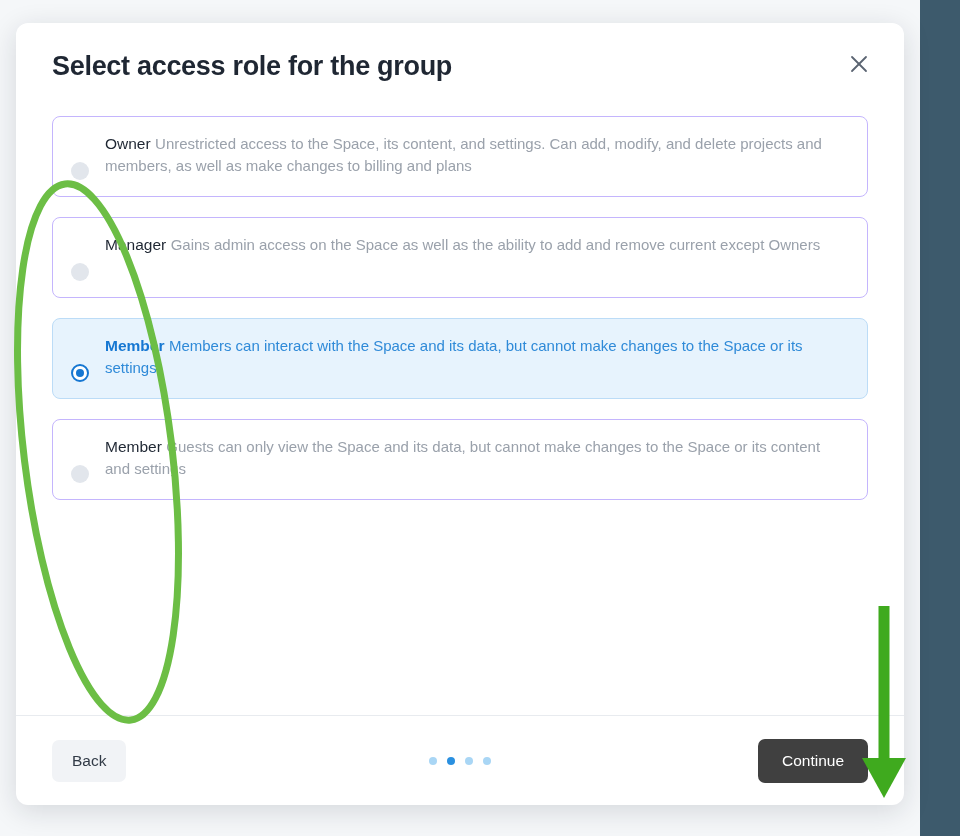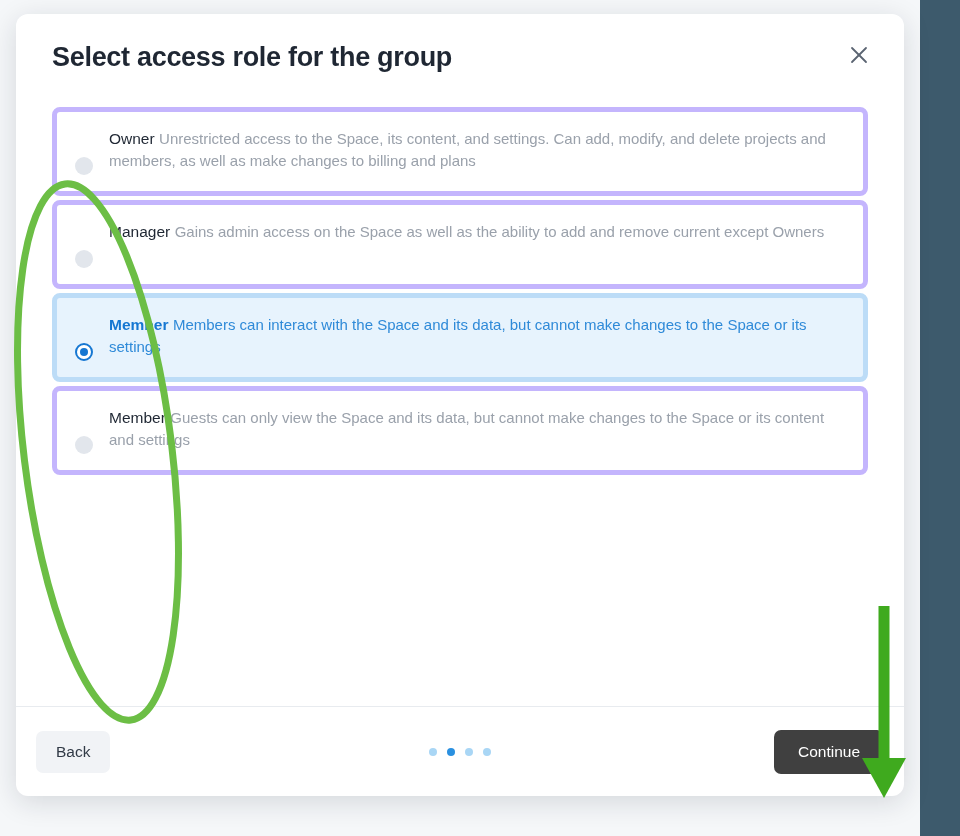--- a/index.html
+++ b/index.html
@@ -27,21 +27,21 @@
     position: absolute;
     top: 0;
     left: 0;
     width: 920px;
     height: 836px;
     background: #f5f7f9;
   }
   .modal {
     position: absolute;
     left: 16px;
-    top: 14px;
+    top: 23px;
     width: 888px;
     height: 782px;
     background: #ffffff;
     border-radius: 12px;
     box-shadow: 0 6px 28px rgba(20, 30, 45, 0.14);
     display: flex;
     flex-direction: column;
     overflow: hidden;
   }
   .modal-header {
@@ -76,26 +76,26 @@
     color: #5b6472;
   }
   .close-icon svg { display: block; }
 
   .roles {
     padding: 24px 36px 10px 36px;
     flex: 1;
     overflow: hidden;
   }
   .role-card {
-    border: 5px solid #c4b5fd;
+    border: 1px solid #c4b5fd;
     border-radius: 8px;
     padding: 16px 18px 16px 18px;
     display: flex;
     align-items: flex-start;
-    margin-bottom: 4px;
+    margin-bottom: 20px;
     background: #ffffff;
     cursor: pointer;
     position: relative;
   }
   .role-card.selected {
     background: #e7f3fd;
     border-color: #bcdcf7;
   }
   .radio {
     width: 18px;
@@ -145,21 +145,21 @@
   }
   .role-card.selected .role-desc {
     color: #2f8ad8;
   }
 
   .modal-footer {
     border-top: 1px solid #e8ebef;
     height: 90px;
     display: flex;
     align-items: center;
-    padding: 0 20px;
+    padding: 0 36px;
     position: relative;
     box-sizing: border-box;
   }
   .back-button {
     background: #f1f3f6;
     border: none;
     border-radius: 7px;
     color: #313a46;
     font-size: 15.5px;
     padding: 12px 20px;

